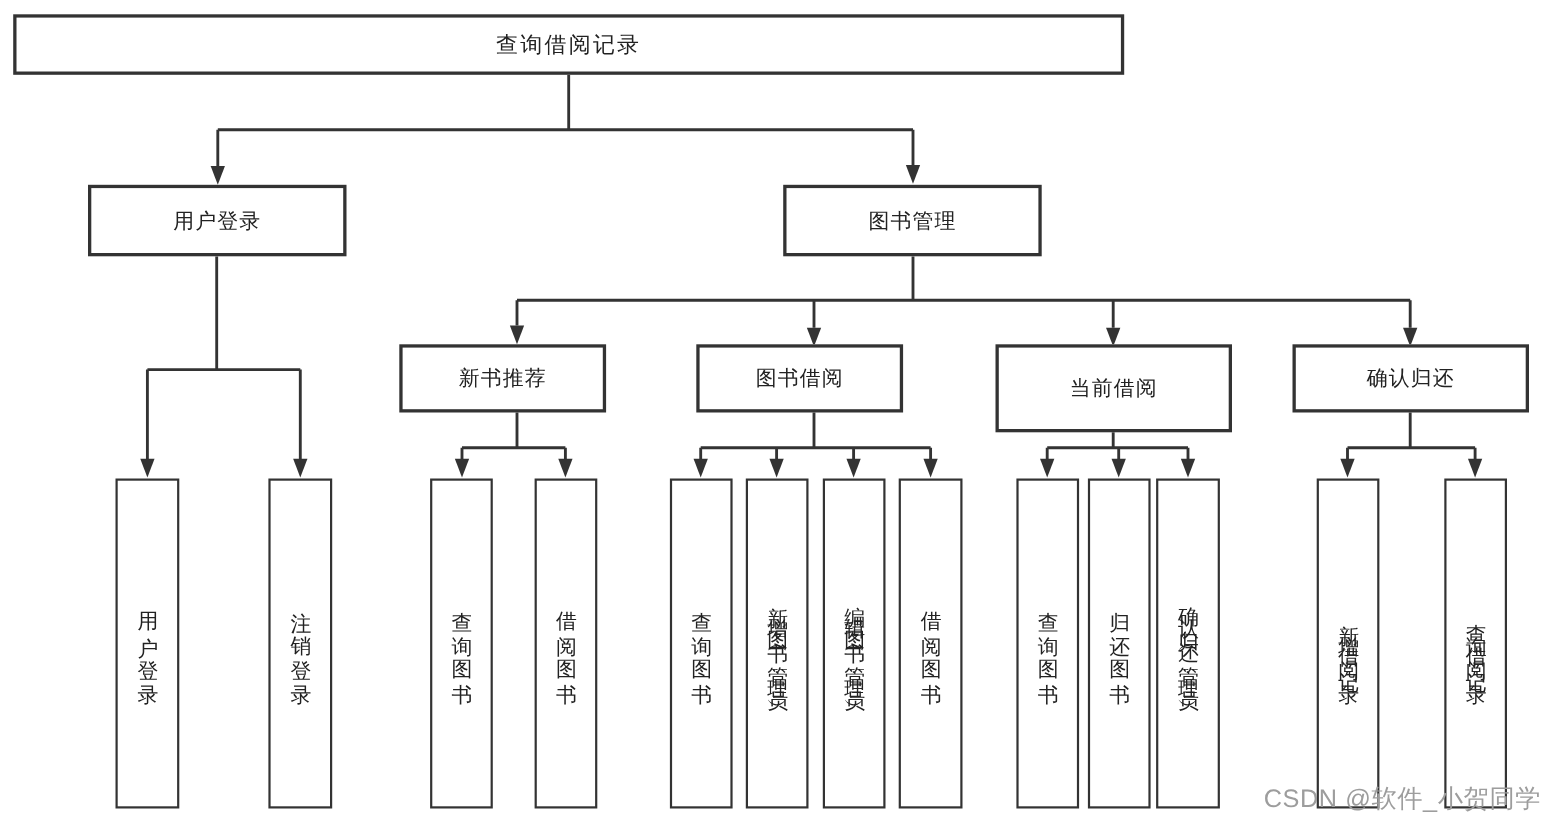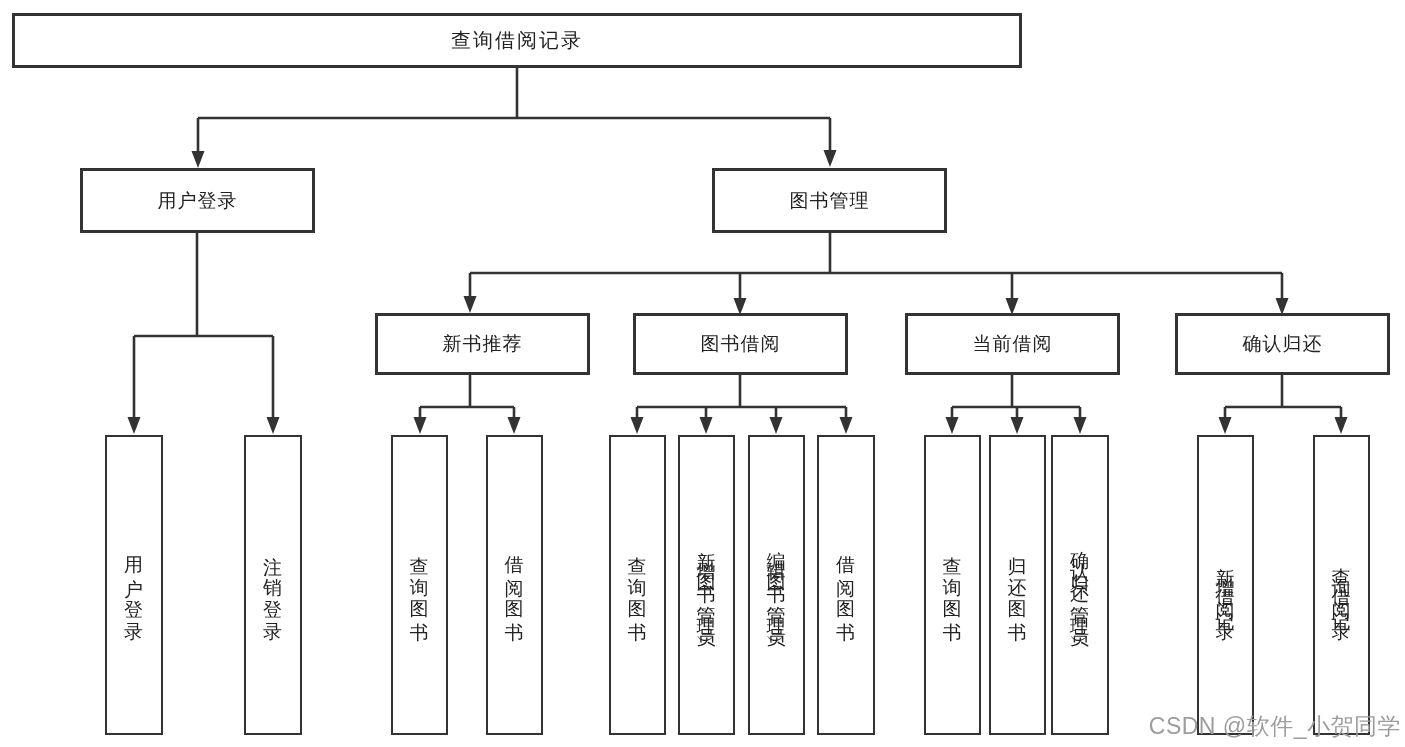--- a/index.html
+++ b/index.html
@@ -125,27 +125,27 @@
     <span>查询借阅记录</span>
   </div>
 
   <div class="box h-box" style="left:80px; top:168px; width:235px; height:65px;">
     <span>用户登录</span>
   </div>
   <div class="box h-box" style="left:712px; top:168px; width:235px; height:65px;">
     <span>图书管理</span>
   </div>
 
-  <div class="box h-box" style="left:375px; top:313px; width:215px; height:62px;">
+  <div class="box h-box" style="left:363px; top:313px; width:188px; height:62px;">
     <span>新书推荐</span>
   </div>
-  <div class="box h-box" style="left:633px; top:313px; width:215px; height:62px;">
+  <div class="box h-box" style="left:633px; top:313px; width:188px; height:62px;">
     <span>图书借阅</span>
   </div>
-  <div class="box h-box" style="left:905px; top:313px; width:215px; height:62px;">
+  <div class="box h-box" style="left:905px; top:313px; width:215px; height:80px;">
     <span>当前借阅</span>
   </div>
   <div class="box h-box" style="left:1175px; top:313px; width:215px; height:62px;">
     <span>确认归还</span>
   </div>
 
   <div class="box leaf" style="left:105px; top:435px; width:58px; height:300px;">
     <span class="vtext ls-wide">用户登录</span>
   </div>
   <div class="box leaf" style="left:244px; top:435px; width:58px; height:300px;">

